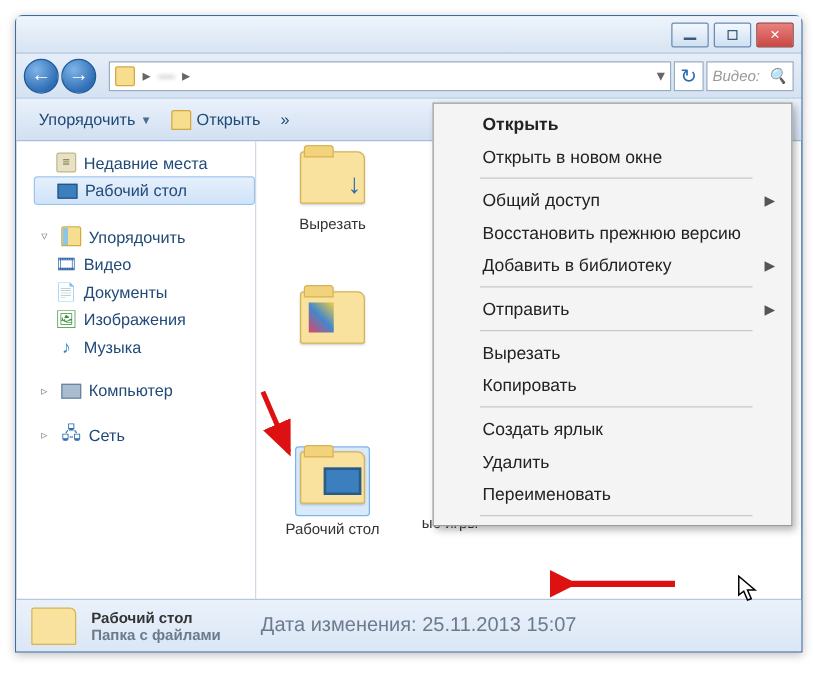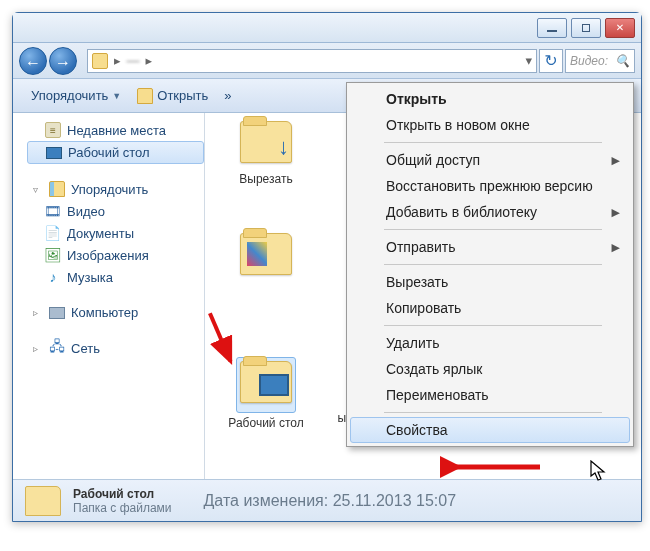--- a/index.html
+++ b/index.html
@@ -88,21 +88,21 @@
   .arrow-annot { position:absolute; left:-20px; top:214px; transform:rotate(50deg); }
   .arrow-annot svg { width:70px; height:30px; }
 
   .statusbar { position:absolute; left:0; right:0; bottom:0; height:42px;
                background:linear-gradient(to bottom,#eaf1fb,#dbe7f5); border-top:1px solid #b5c9de;
                display:flex; align-items:center; padding:4px 12px; gap:12px;}
   .statusbar .big-ico{width:36px;height:30px;background:#f8e29d;border:1px solid #d5b456;
                border-radius:2px 5px 1px 1px;}
   .statusbar .texts{font-size:12px;color:#333;}
   .statusbar .texts .t1{font-weight:600;}
-  .statusbar .texts .t2{color:#6a7b8c;}
+  .statusbar .texts .t2{color:#6a7b8c;font-weight:bold;}
   .statusbar .date{font-size:16px;color:#6a7b8c;margin-left:20px;}
 
   .ctxmenu { position:absolute; left:346px; top:82px; width:288px; background:#f4f4f4;
              border:1px solid #9a9a9a; box-shadow:3px 3px 6px rgba(0,0,0,.3);
              font-size:14px; padding:3px; z-index:50;}
   .csep{height:1px;background:#c8c8c8;margin:4px 28px 4px 34px;}
   .citem{display:flex;align-items:center;padding:5px 10px 5px 36px;color:#222;cursor:default;
          position:relative;}
   .citem.bold{font-weight:700;}
   .citem .sub{margin-left:auto;color:#555;font-size:11px;}
@@ -288,32 +288,29 @@
     </div>
   <div class="csep"></div>
   <div class="citem">
       <span>Вырезать</span>
     </div>
   <div class="citem">
       <span>Копировать</span>
     </div>
   <div class="csep"></div>
   <div class="citem">
+      <span>Создать ярлык</span>
+    </div>
+  <div class="citem">
       <span>Удалить</span>
     </div>
   <div class="citem">
-      <span>Создать ярлык</span>
-    </div>
-  <div class="citem">
       <span>Переименовать</span>
     </div>
   <div class="csep"></div>
-  <div class="citem hover">
-      <span>Свойства</span>
-    </div>
 </div>
 
 <div class="arrow2">
   <svg viewBox="0 0 110 26">
       <defs>
         <marker id="ah2" markerWidth="10" markerHeight="10" refX="2" refY="4" orient="auto">
           <path d="M8,0 L0,4 L8,8 Z" fill="#d11"></path>
         </marker>
       </defs>
   <line x1="100" y1="13" x2="12" y2="13" stroke="#d11" stroke-width="5" marker-end="url(#ah2)"></line>

